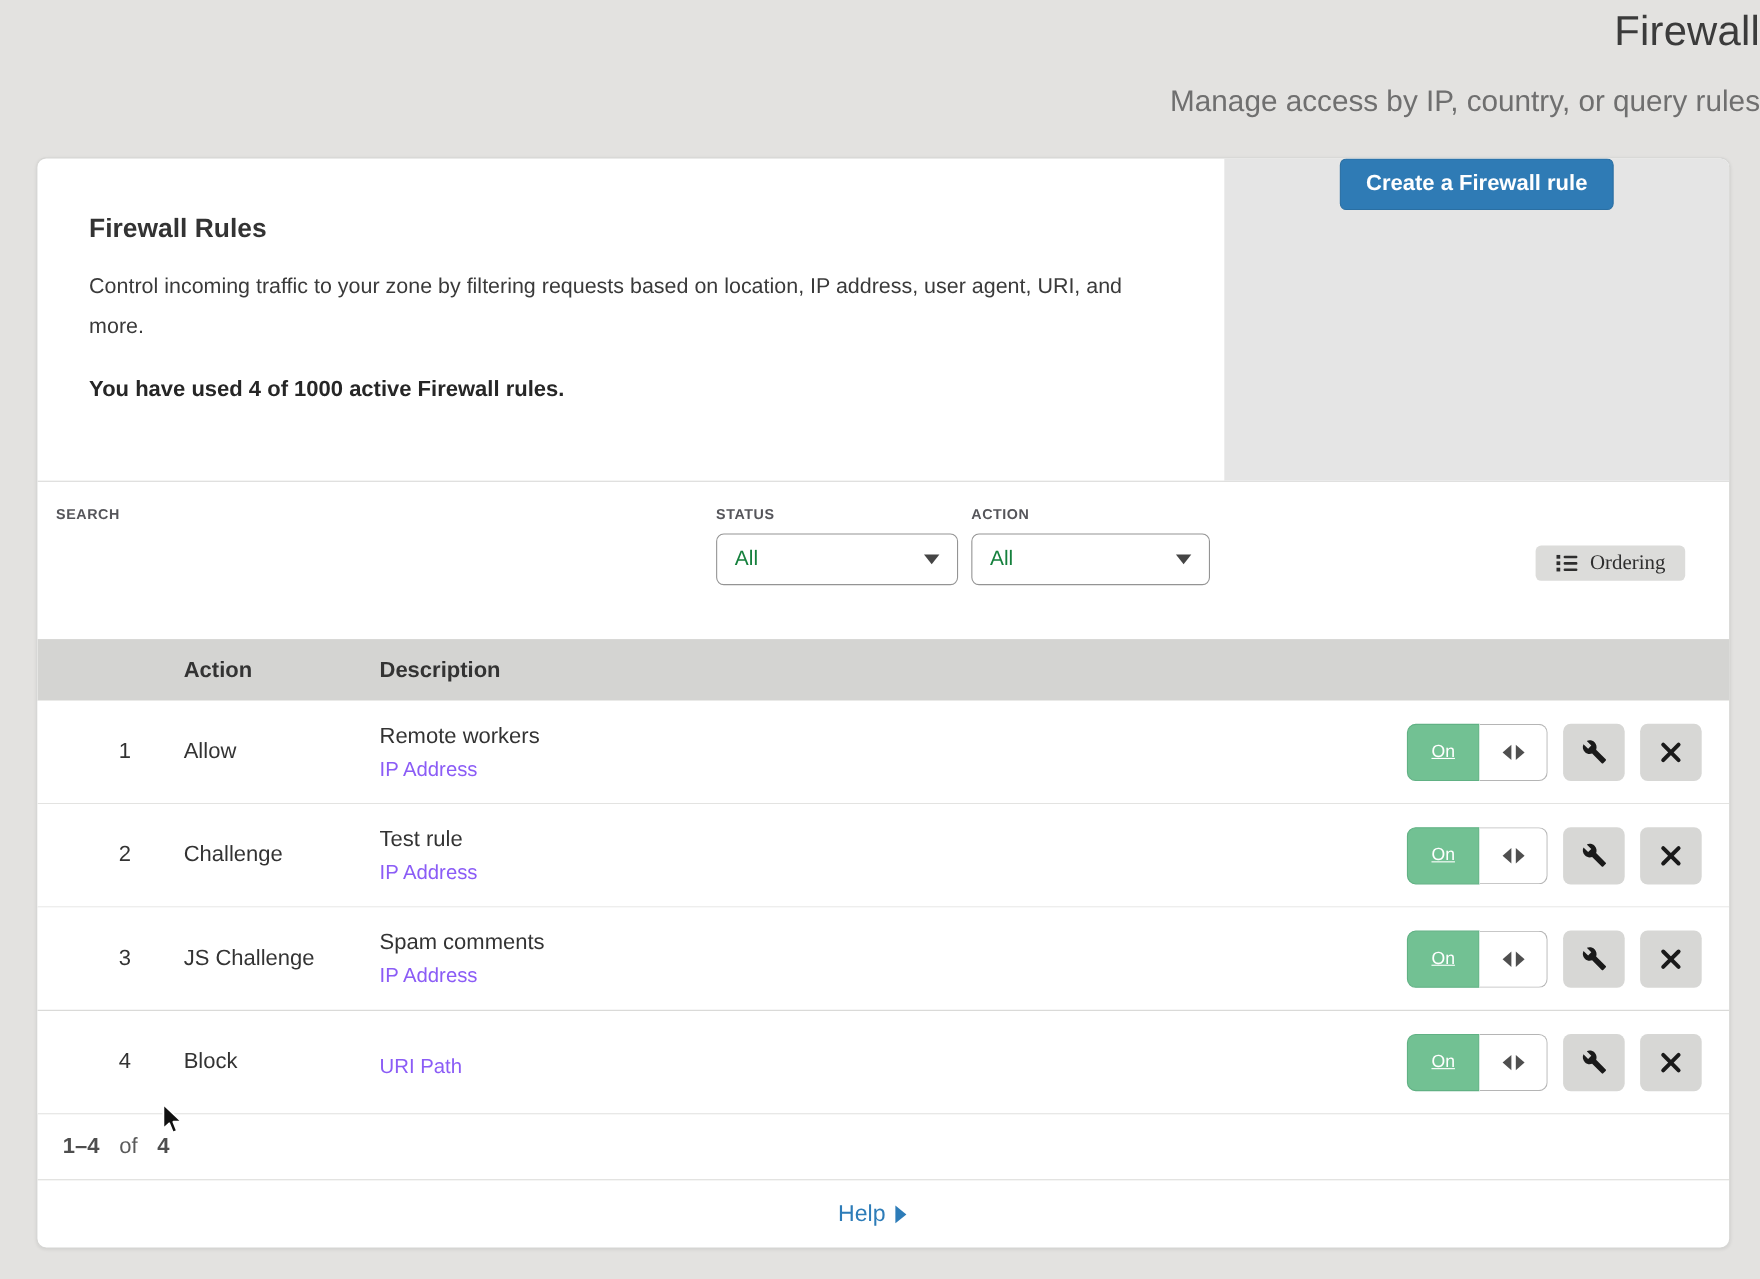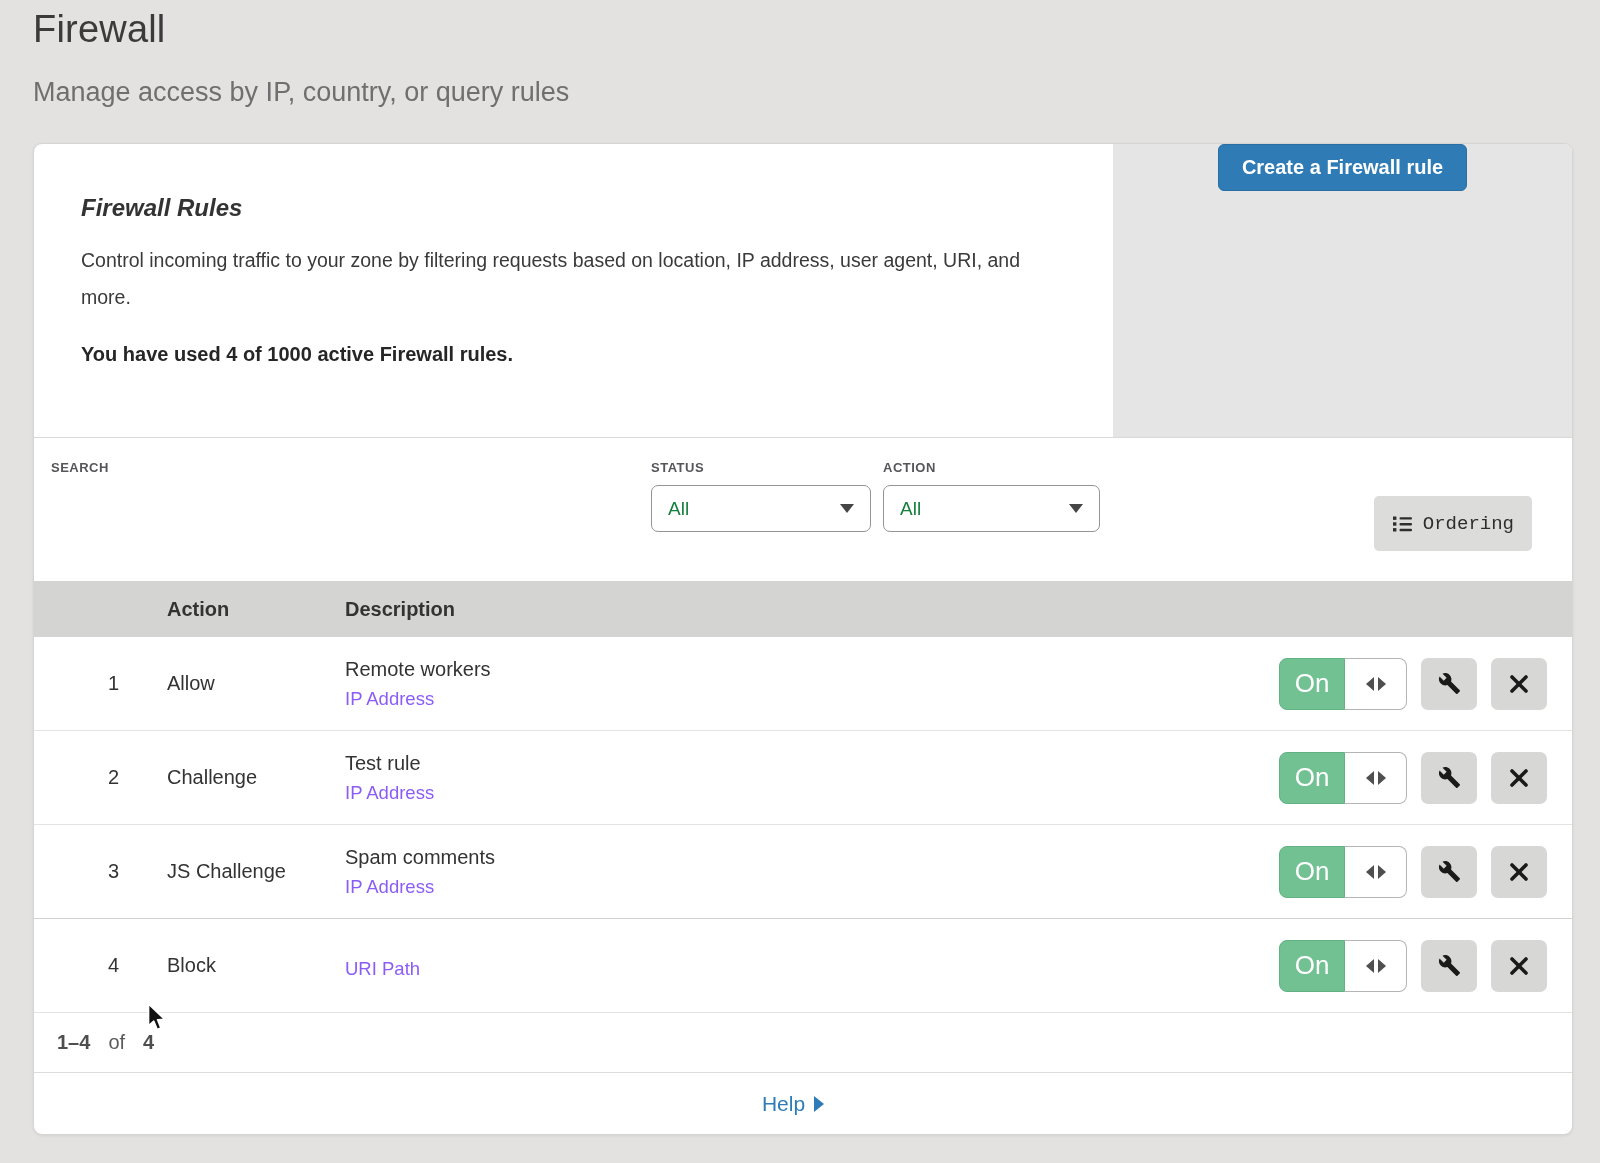--- a/index.html
+++ b/index.html
@@ -7,21 +7,21 @@
   body {
     width:1600px; height:1163px;
     background:#e3e2e0;
     font-family:"Liberation Sans", sans-serif;
     color:#333;
     position:relative;
     overflow:hidden;
   }
 
   
-  .page-header { padding:8px 0 0 33px; }
+  .page-header { padding:8px 0 0 33px;text-align:right; }
   .page-title {
     margin:0; font-size:38px; font-weight:500; color:#3b3b3b; letter-spacing:.2px;
   }
   .page-subtitle {
     margin:26px 0 0 0; font-size:27px; font-weight:400; color:#6f6f6f;
   }
 
   
   .card {
     position:absolute; left:33px; top:143px;
@@ -30,21 +30,21 @@
     border:1px solid #d5d5d3;
     border-radius:9px;
     box-shadow:0 1px 3px rgba(0,0,0,.07);
     overflow:hidden;
     display:flex; flex-direction:column;
   }
 
   
   .top-section { height:294px; display:flex; border-bottom:1px solid #d9d9d7; flex:0 0 auto; }
   .top-left { width:1079px; flex:0 0 auto; padding:50px 60px 0 47px; }
-  .panel-heading { margin:0; font-size:24px; font-weight:600; color:#333;font-style:italic; }
+  .panel-heading { margin:0; font-size:24px; font-weight:600; color:#333; }
   .panel-desc {
     margin:20px 0 0 0; font-size:19.5px; line-height:37px; color:#3a3a3a; max-width:950px;
   }
   .panel-usage { margin:27px 0 0 0; font-size:20px; font-weight:700; color:#262626; }
   .top-right {
     flex:1 1 auto; background:#e5e5e5;
     display:flex; align-items:flex-start; justify-content:center;
   }
   .create-btn {
     background:#2f7bb5; color:#fff;
@@ -79,24 +79,24 @@
   }
   .status-group .select-box { width:220px; }
   .action-group .select-box { width:217px; }
   .caret-down {
     width:0; height:0;
     border-left:7px solid transparent; border-right:7px solid transparent;
     border-top:9px solid #454545;
   }
   .ordering-btn {
     position:absolute; right:40px; top:58px;
-    height:55px; padding:0 18px;
+    height:32px; padding:0 18px;
     background:#dcdcda; border:none; border-radius:5px;
     display:flex; align-items:center; gap:10px;
-    font-family:Liberation Mono, monospace; font-size:19px; color:#2e2e2e; cursor:pointer;
+    font-family:Liberation Serif, serif; font-size:19px; color:#2e2e2e; cursor:pointer;
   }
 
   
   .thead {
     height:56px; flex:0 0 auto; background:#d4d4d2;
     display:grid; grid-template-columns:133px 178px 1fr auto;
     align-items:center; font-size:20px; font-weight:600; color:#333;
   }
   .rule-row {
     height:94px; flex:0 0 auto;
@@ -109,21 +109,21 @@
   .desc-main { font-size:20px; color:#333; }
   .desc-sub { margin-top:7px; font-size:18.5px; color:#8b5cf6; }
   .row-controls { display:flex; align-items:center; gap:14px; margin-right:25px; }
   .toggle {
     width:128px; height:52px; display:flex; cursor:pointer;
   }
   .toggle-on {
     width:66px; background:#72c193; border:1px solid #61b184;
     border-radius:8px 0 0 8px;
     display:flex; align-items:center; justify-content:center;
-    color:#fff; font-size:26px;
+    color:#fff; font-size:16px;text-decoration:underline;
   }
   .toggle-handle {
     flex:1; background:#fff; border:1px solid #b5b5b5; border-left:none;
     border-radius:0 8px 8px 0;
     display:flex; align-items:center; justify-content:center; gap:4px;
   }
   .tri-left {
     width:0; height:0;
     border-top:7px solid transparent; border-bottom:7px solid transparent;
     border-right:8px solid #4f4f4f;

